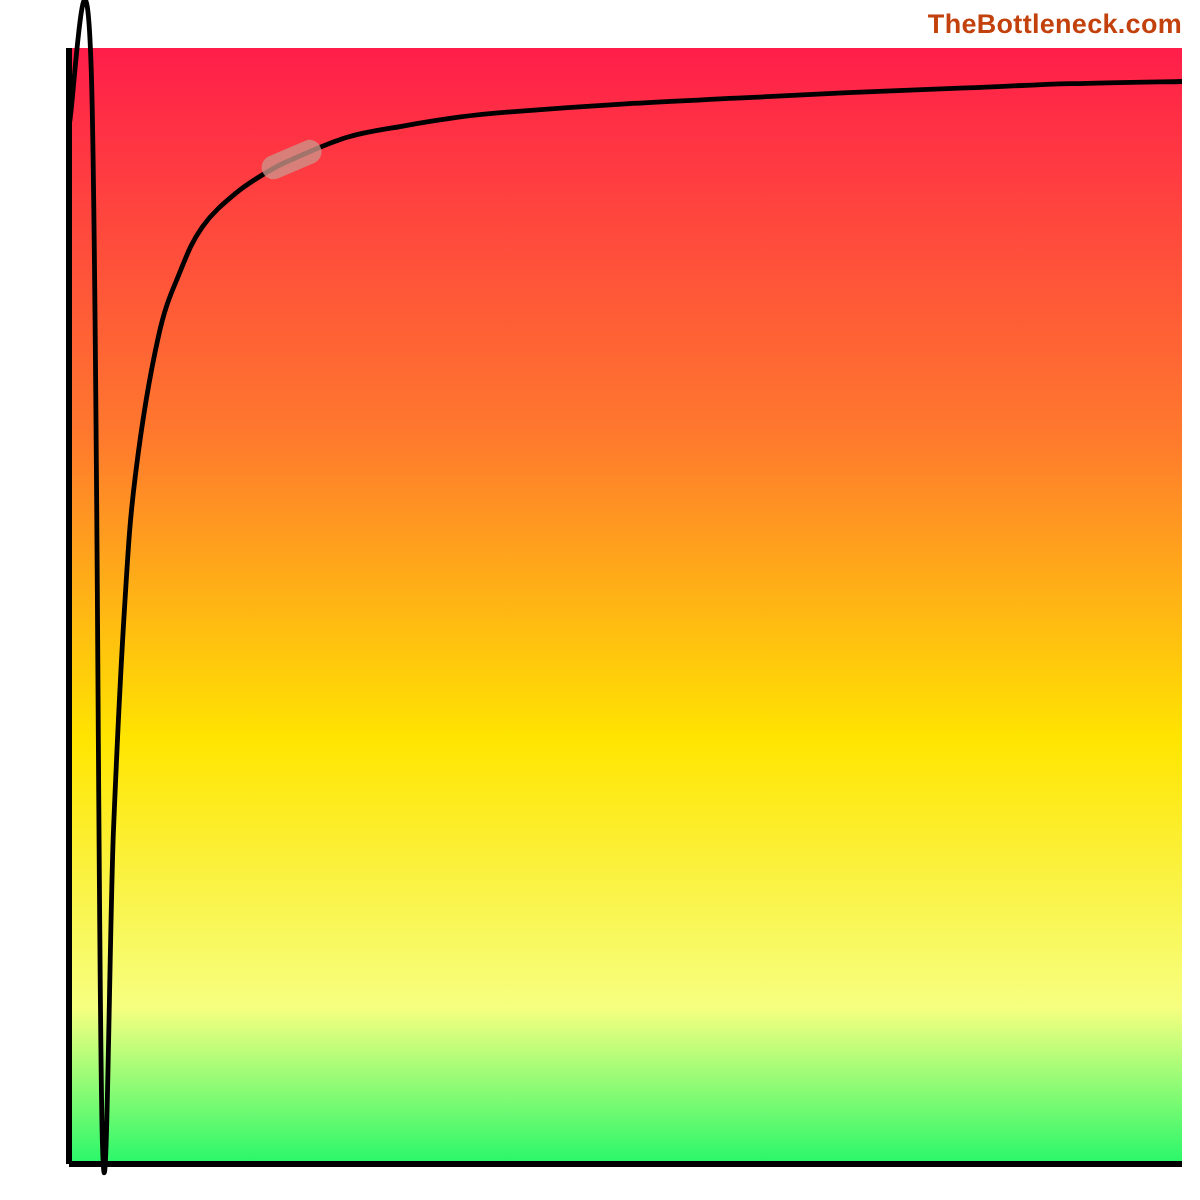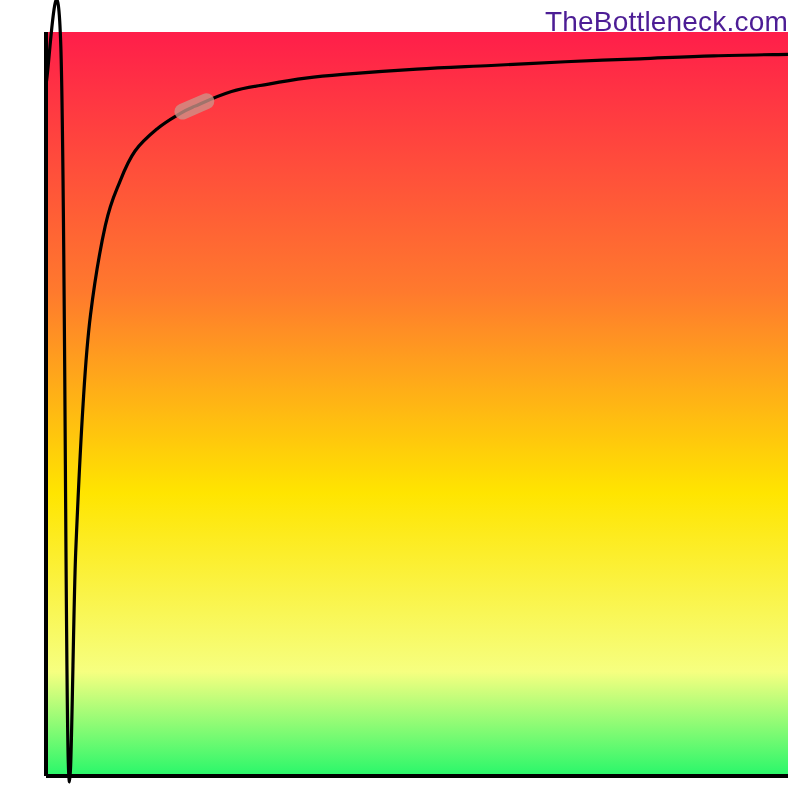--- a/index.html
+++ b/index.html
@@ -13,24 +13,24 @@
   }
   .wrap {
     position: relative;
     width: 800px;
     height: 800px;
   }
   .attribution {
     position: absolute;
     top: 6px;
     right: 12px;
-    color: #4c1d95;
-    font-size: 28px;
+    color: #c2410c;
+    font-size: 18px;
     letter-spacing: 0.2px;
-    font-weight: 400;
+    font-weight: 700;
   }
   .plot {
     position: absolute;
     left: 0;
     top: 0;
     width: 800px;
     height: 800px;
   }
 </style>
 </head>

